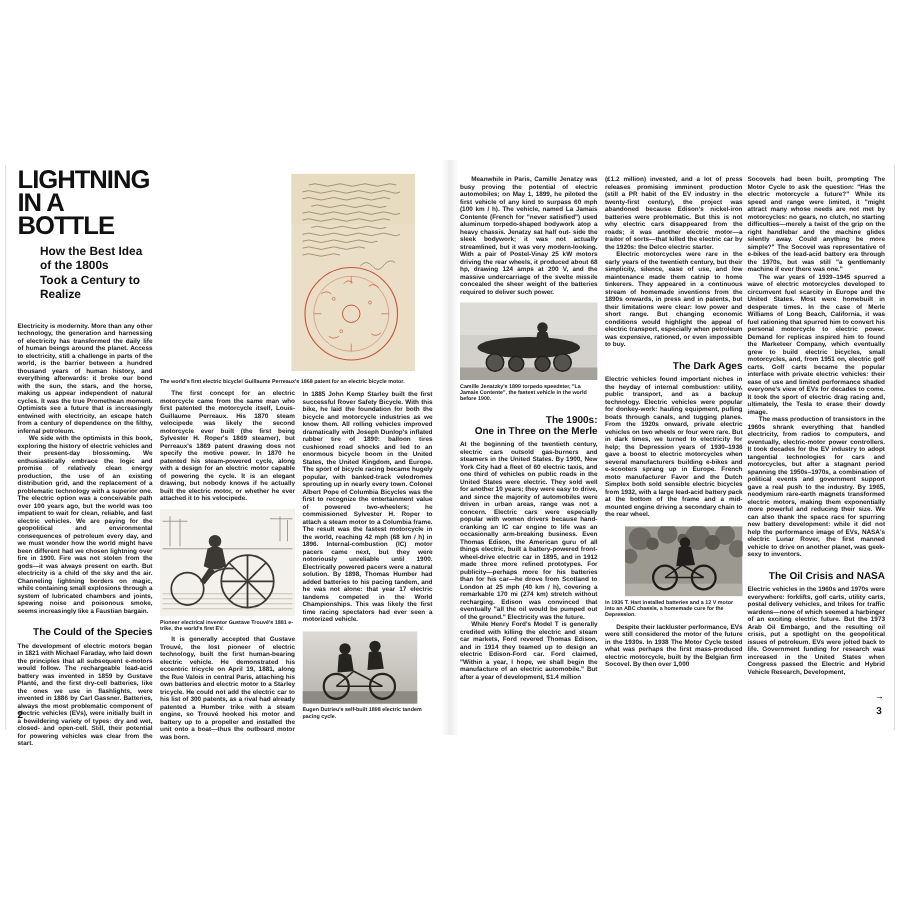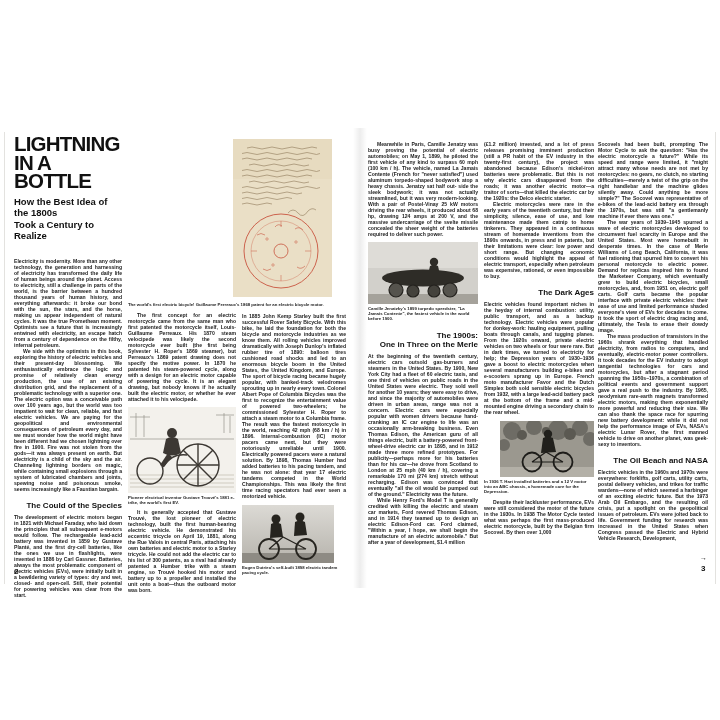--- a/index.html
+++ b/index.html
@@ -6,21 +6,21 @@
   body{width:720px;height:720px;position:relative;overflow:hidden;
        font-family:"Liberation Sans","DejaVu Sans",sans-serif;color:#1b1b1b;}
   .spread{position:absolute;left:0;top:16px;width:720px;height:720px;background:#ffffff;}
   .edge{position:absolute;top:116px;height:452px;width:1px;background:#e3e2df;}
   .edge.l{left:4px}.edge.r{left:715px}
   .gutter{position:absolute;left:353px;top:112px;width:14px;height:460px;
           background:linear-gradient(to right,rgba(0,0,0,0) 0%,rgba(0,0,0,0.07) 50%,rgba(0,0,0,0) 100%);}
   .col{position:absolute;}
   .title{font-size:20.5px;line-height:18.5px;font-weight:800;letter-spacing:-0.8px;
          margin:0;white-space:pre-line;color:#111;}
-  .subtitle{font-size:9.5px;line-height:11.5px;font-weight:700;margin:5px 0 0 0;
+  .subtitle{font-size:9.5px;line-height:11.5px;font-weight:700;margin:5px 0 0 18px;
             white-space:pre-line;color:#111;}
   .para{font-size:5.1px;line-height:6px;font-weight:600;text-align:justify;margin:0 0 0 0;}
   .para + .para{text-indent:9px;margin-top:0;}
   .intro-gap{margin-top:16px;}
   .heading{font-size:8px;line-height:9px;font-weight:700;margin:9px 0 4px 0;white-space:pre-line;color:#111;text-align:right;}
   .caption{font-size:4.3px;line-height:5.2px;font-weight:700;color:#222;margin:2px 0 4px 0;}
   .fig{display:block;}
   .pagenum{position:absolute;font-size:8px;font-weight:700;color:#111;}
   .arrow{position:absolute;font-size:7px;font-weight:700;color:#111;}
   svg{display:block;}
@@ -218,20 +218,20 @@
         </svg>
       </div>
       <div class="caption">In 1936 T. Hart installed batteries and a 12 V motor into an ABC chassis, a homemade cure for the Depression.</div>
       <p class="para" style="text-indent:9px;margin-top:4px;">Despite their lackluster performance, EVs were still considered the motor of the future in the 1930s. In 1938 The Motor Cycle tested what was perhaps the first mass-produced electric motorcycle, built by the Belgian firm Socovel. By then over 1,000</p>
     </div>
 
     <div class="col" style="left:598px;top:125px;width:110px;">
       <p class="para">Socovels had been built, prompting The Motor Cycle to ask the question: "Has the electric motorcycle a future?" While its speed and range were limited, it "might attract many whose needs are not met by motorcycles: no gears, no clutch, no starting difficulties—merely a twist of the grip on the right handlebar and the machine glides silently away. Could anything be more simple?" The Socovel was representative of e-bikes of the lead-acid battery era through the 1970s, but was still "a gentlemanly machine if ever there was one."</p>
       <p class="para">The war years of 1939–1945 spurred a wave of electric motorcycles developed to circumvent fuel scarcity in Europe and the United States. Most were homebuilt in desperate times. In the case of Merle Williams of Long Beach, California, it was fuel rationing that spurred him to convert his personal motorcycle to electric power. Demand for replicas inspired him to found the Marketeer Company, which eventually grew to build electric bicycles, small motorcycles, and, from 1951 on, electric golf carts. Golf carts became the popular interface with private electric vehicles: their ease of use and limited performance shaded everyone's view of EVs for decades to come. It took the sport of electric drag racing and, ultimately, the Tesla to erase their dowdy image.</p>
       <p class="para">The mass production of transistors in the 1960s shrank everything that handled electricity, from radios to computers, and eventually, electric-motor power controllers. It took decades for the EV industry to adopt tangential technologies for cars and motorcycles, but after a stagnant period spanning the 1950s–1970s, a combination of political events and government support gave a real push to the industry. By 1965, neodymium rare-earth magnets transformed electric motors, making them exponentially more powerful and reducing their size. We can also thank the space race for spurring new battery development: while it did not help the performance image of EVs, NASA's electric Lunar Rover, the first manned vehicle to drive on another planet, was geek- sexy to inventors.</p>
-      <h3 class="heading">The Oil Beach and NASA</h3>
+      <h3 class="heading">The Oil Crisis and NASA</h3>
       <p class="para" style="text-indent:0;">Electric vehicles in the 1960s and 1970s were everywhere: forklifts, golf carts, utility carts, postal delivery vehicles, and trikes for traffic wardens—none of which seemed a harbinger of an exciting electric future. But the 1973 Arab Oil Embargo, and the resulting oil crisis, put a spotlight on the geopolitical issues of petroleum. EVs were jolted back to life. Government funding for research was increased in the United States when Congress passed the Electric and Hybrid Vehicle Research, Development,</p>
     </div>
 
     <div class="arrow" style="left:700px;top:538px;">→</div>
     <div class="pagenum" style="left:701px;top:548px;">3</div>
   </div>
 </div>
 
 </body></html>

